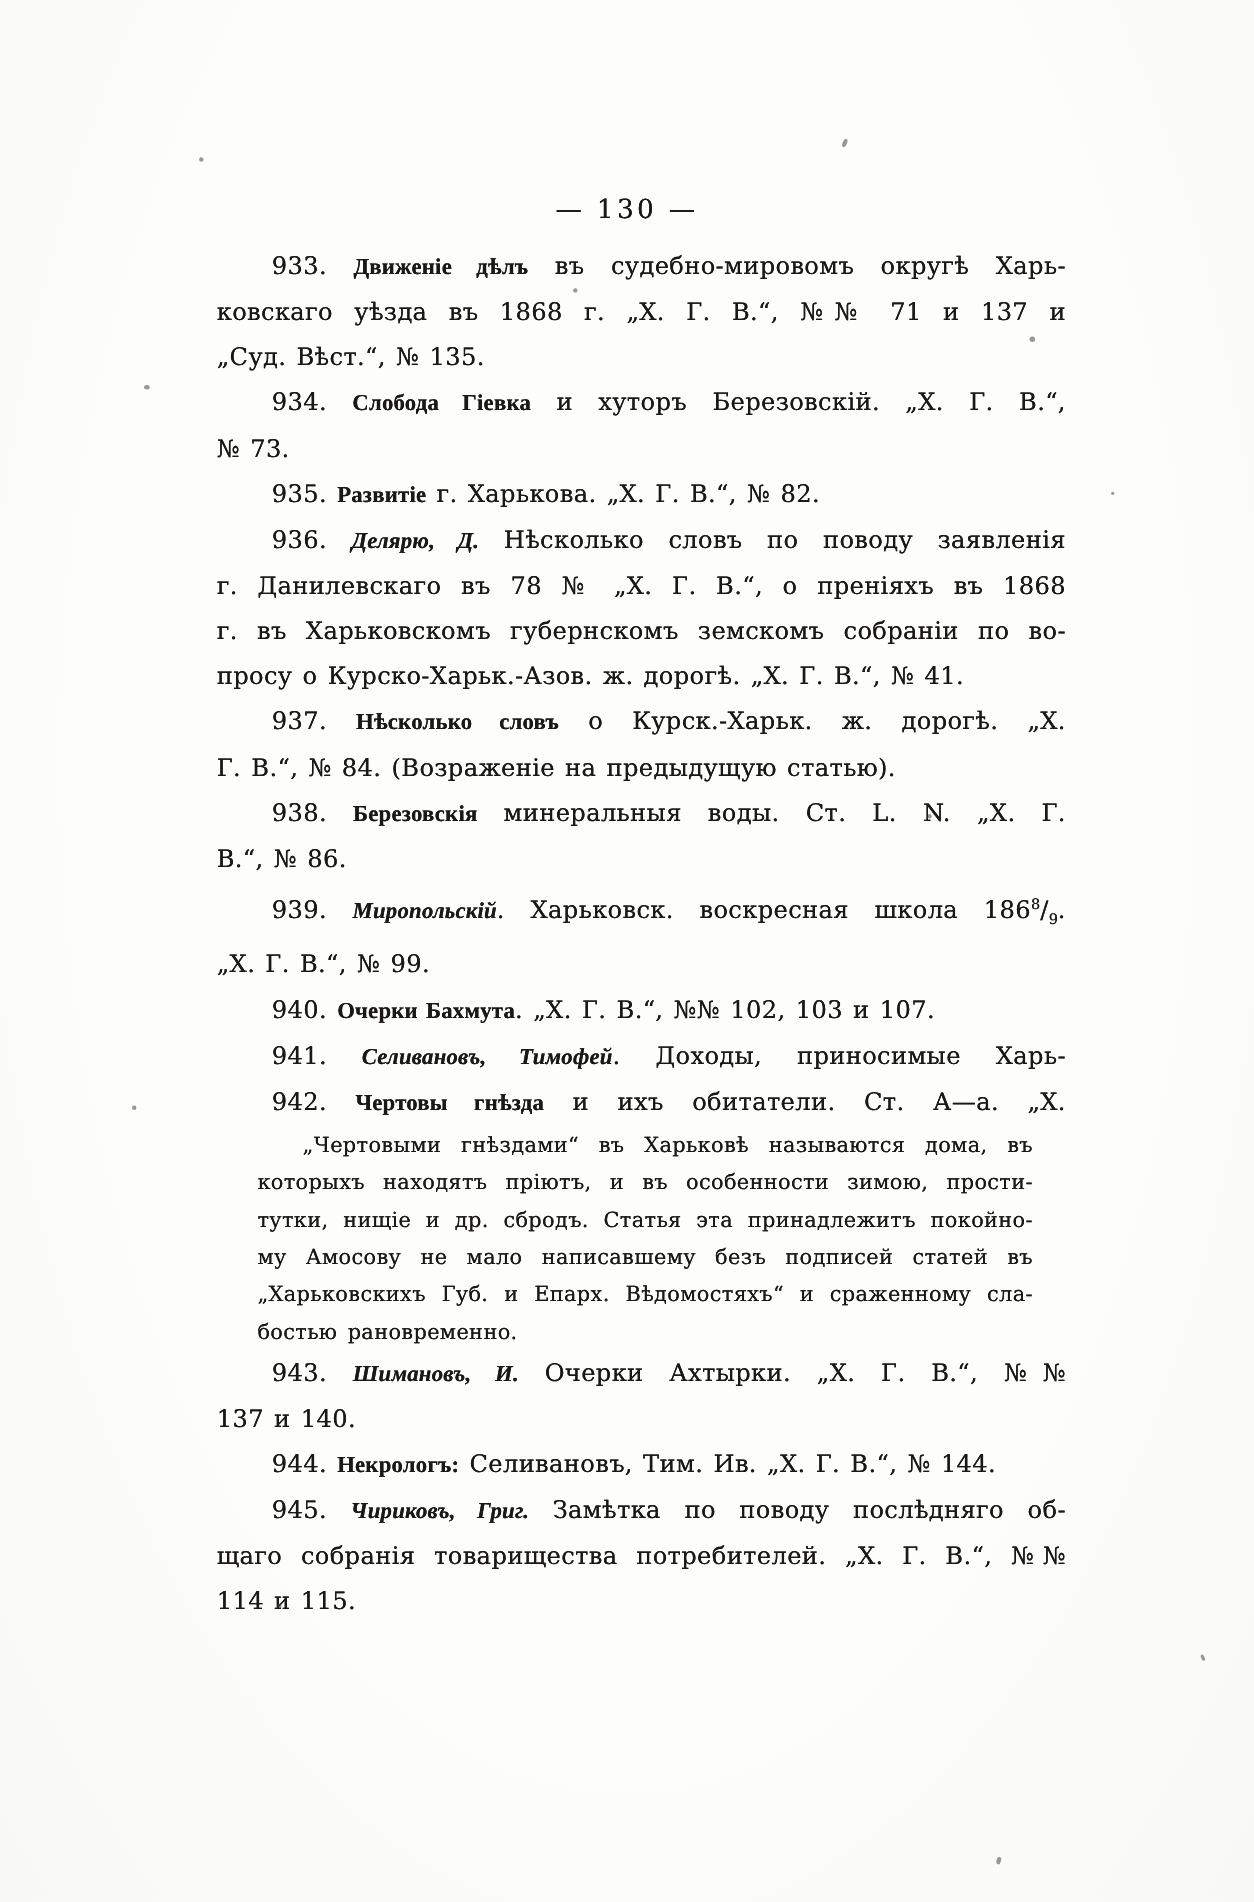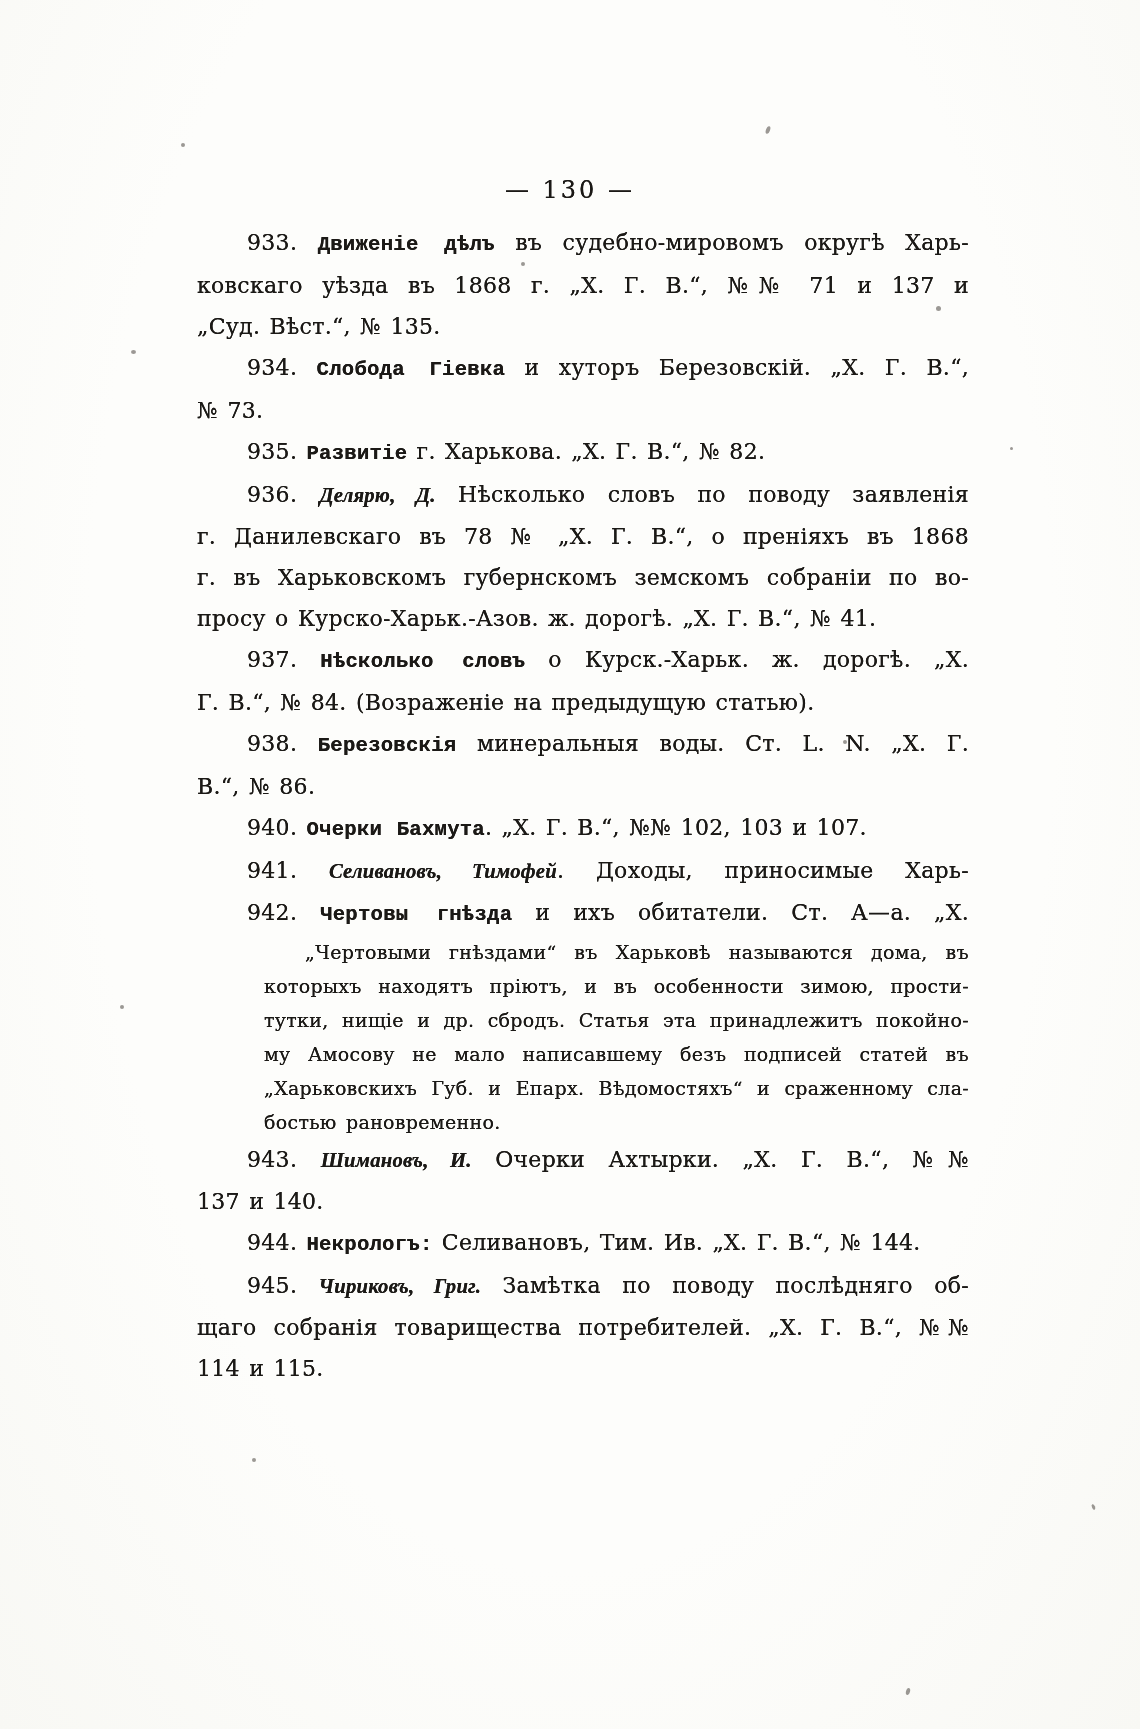--- a/index.html
+++ b/index.html
@@ -38,37 +38,37 @@
   }
   .entry {
     margin: 0;
     font-size: 22px;
     line-height: 41px;
     letter-spacing: 0.3px;
     word-spacing: 2px;
     text-shadow: 0 0 0.5px currentColor;
   }
   .entry.note {
-    margin-left: 67px;
+    margin-left: 37px;
     width: 705px;
     font-size: 19px;
     line-height: 34px;
     word-spacing: 3px;
   }
   .line {
     text-align: justify;
     text-align-last: justify;
     text-justify: inter-word;
   }
   .line.indent { text-indent: 50px; }
   .note .line.indent { text-indent: 41px; }
   .line.last { text-align-last: left; }
   .s-r { }
   .s-b {
-    font-family: Liberation Mono, monospace;
+    font-family: Liberation Serif, serif;
     font-weight: 700;
     font-size: 0.94em;
     letter-spacing: 0.2px;
     margin-top: 34px;
   }
   .s-bi {
     font-family: Liberation Serif, serif;
     font-weight: 700;
     font-style: italic;
     font-size: 0.94em;
@@ -120,20 +120,24 @@
       </div>
       <div class="entry">
         <div class="line indent"><span class="s-r">937. </span><span class="s-b">Нѣсколько словъ</span><span class="s-r"> о Курск.-Харьк. ж. дорогѣ. „Х.</span></div>
         <div class="line last"><span class="s-r">Г. В.“, № 84. (</span><span class="s-i">Возраженіе</span><span class="s-r"> на предыдущую статью).</span></div>
       </div>
       <div class="entry">
         <div class="line indent"><span class="s-r">938. </span><span class="s-b">Березовскія</span><span class="s-r"> минеральныя воды. Ст. L. N. „Х. Г.</span></div>
         <div class="line last"><span class="s-r">В.“, № 86.</span></div>
       </div>
       <div class="entry">
+        <div class="line indent"><span class="s-r">939. </span><span class="s-bi">Миропольскій</span><span class="s-r">. Харьковск. воскресная школа 186</span><span class="s-sup">8</span><span class="s-r">/</span><span class="s-sub">9</span><span class="s-r">.</span></div>
+        <div class="line last"><span class="s-r">„Х. Г. В.“, № 99.</span></div>
+      </div>
+      <div class="entry">
         <div class="line indent last"><span class="s-r">940. </span><span class="s-b">Очерки Бахмута</span><span class="s-r">. „Х. Г. В.“, №№ 102, 103 и 107.</span></div>
       </div>
       <div class="entry">
         <div class="line indent"><span class="s-r">941. </span><span class="s-bi">Селивановъ, Тимофей</span><span class="s-r">. Доходы, приносимые Харь-</span></div>
       </div>
       <div class="entry">
         <div class="line indent"><span class="s-r">942. </span><span class="s-b">Чертовы гнѣзда</span><span class="s-r"> и ихъ обитатели. Ст. А—а. „Х.</span></div>
       </div>
       <div class="entry note">
         <div class="line indent"><span class="s-r">„Чертовыми гнѣздами“ въ Харьковѣ называются дома, въ</span></div>

